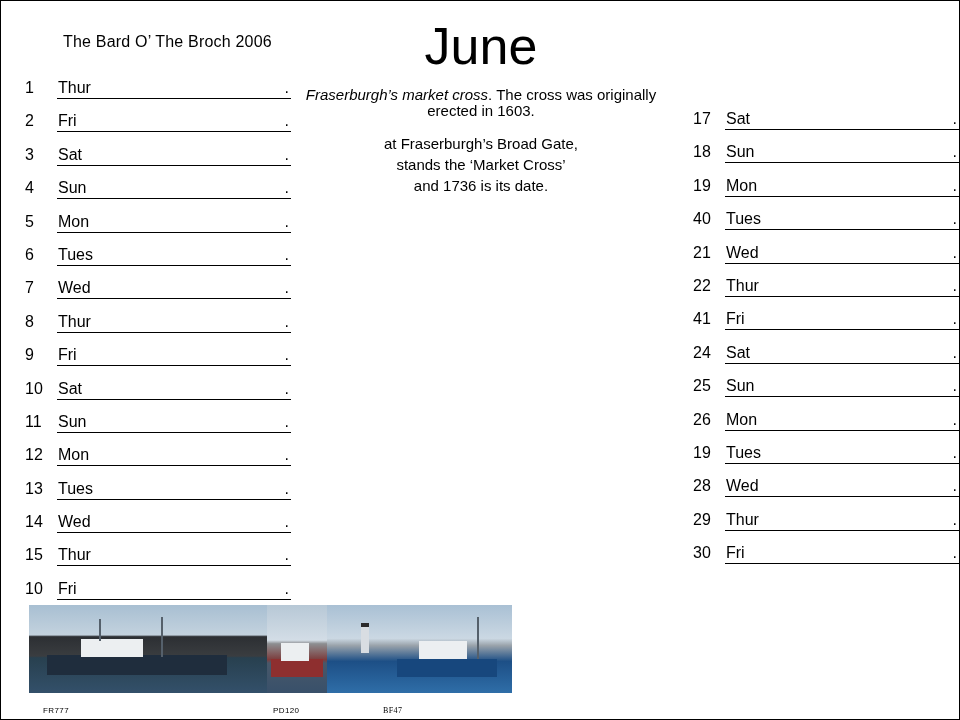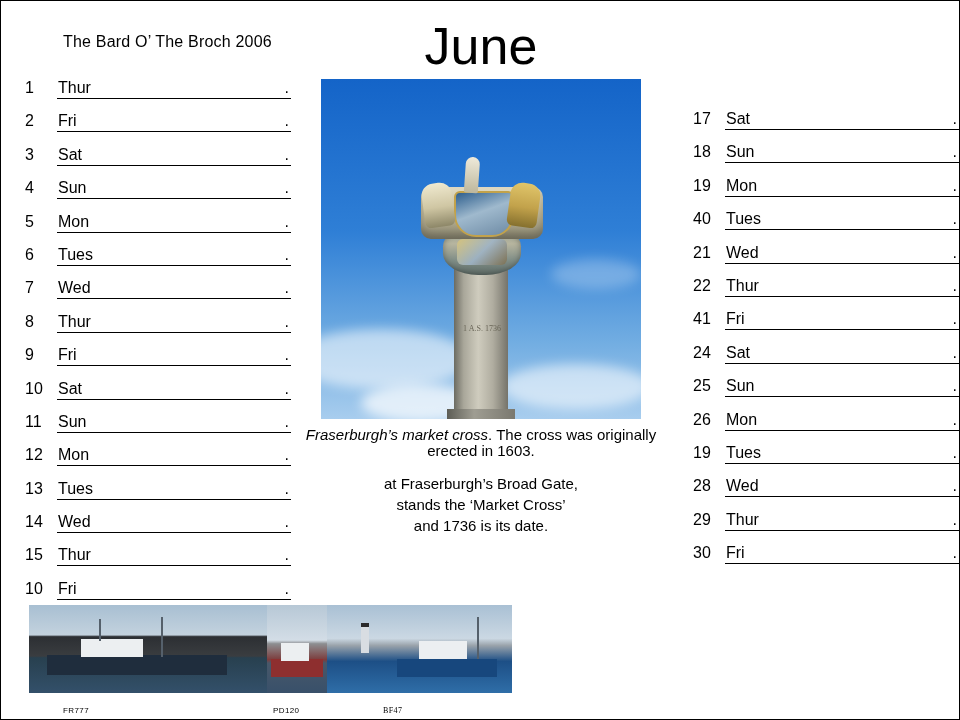--- a/index.html
+++ b/index.html
@@ -240,21 +240,21 @@
   }
   .strip-photo {
     width: 100%;
     height: 88px;
     position: relative;
     overflow: hidden;
   }
   .strip-label {
     position: absolute;
     bottom: 2px;
-    left: 34px;
+    left: 14px;
     font-size: 8px;
     letter-spacing: 0.4px;
   }
   
   .ph1 { background: linear-gradient(to bottom, #a8bfd2 0%, #c3d2de 34%, #2c2f33 36%, #3a3d40 58%, #28404f 60%, #33506a 100%); }
   
   .ph2 { background: linear-gradient(to bottom, #b7c8d6 0%, #d3dde6 40%, #8d8f92 44%, #7c3d3d 62%, #48586a 66%, #38506a 100%); }
   
   .ph3 { background: linear-gradient(to bottom, #9fb6c9 0%, #cdd8e2 42%, #8f9aa3 48%, #25486e 62%, #3b5f84 100%); }
   
@@ -500,38 +500,20 @@
       <span class="day-num">30</span>
       <span class="day-line">
         <span class="day-name">Fri</span>
         <span class="day-dot">.</span>
       </span>
     </div>
   </div>
 
   <div class="center">
 
-    <div class="photo-main">
-      <div class="cloud c1"></div>
-      <div class="cloud c2"></div>
-      <div class="cloud c3"></div>
-      <div class="cloud c4"></div>
-
-      <div class="shaft"></div>
-      <div class="shaft-base"></div>
-      <div class="shaft-inscr">1 A.S. 1736</div>
-      <div class="collar">
-        <div class="collar-crest"></div>
-      </div>
-      <div class="capital"></div>
-      <div class="shield"></div>
-      <div class="lion-l"></div>
-      <div class="lion-r"></div>
-      <div class="finial"></div>
-    </div>
 
     <div class="caption">
       <span class="em">Fraserburgh’s market cross</span><span>. The cross was originally erected in 1603.</span>
     </div>
 
     <div class="poem">
       <span class="poem-line">at Fraserburgh’s Broad Gate,</span>
       <span class="poem-line">stands the ‘Market Cross’</span>
       <span class="poem-line">and 1736 is its date.</span>
     </div>

